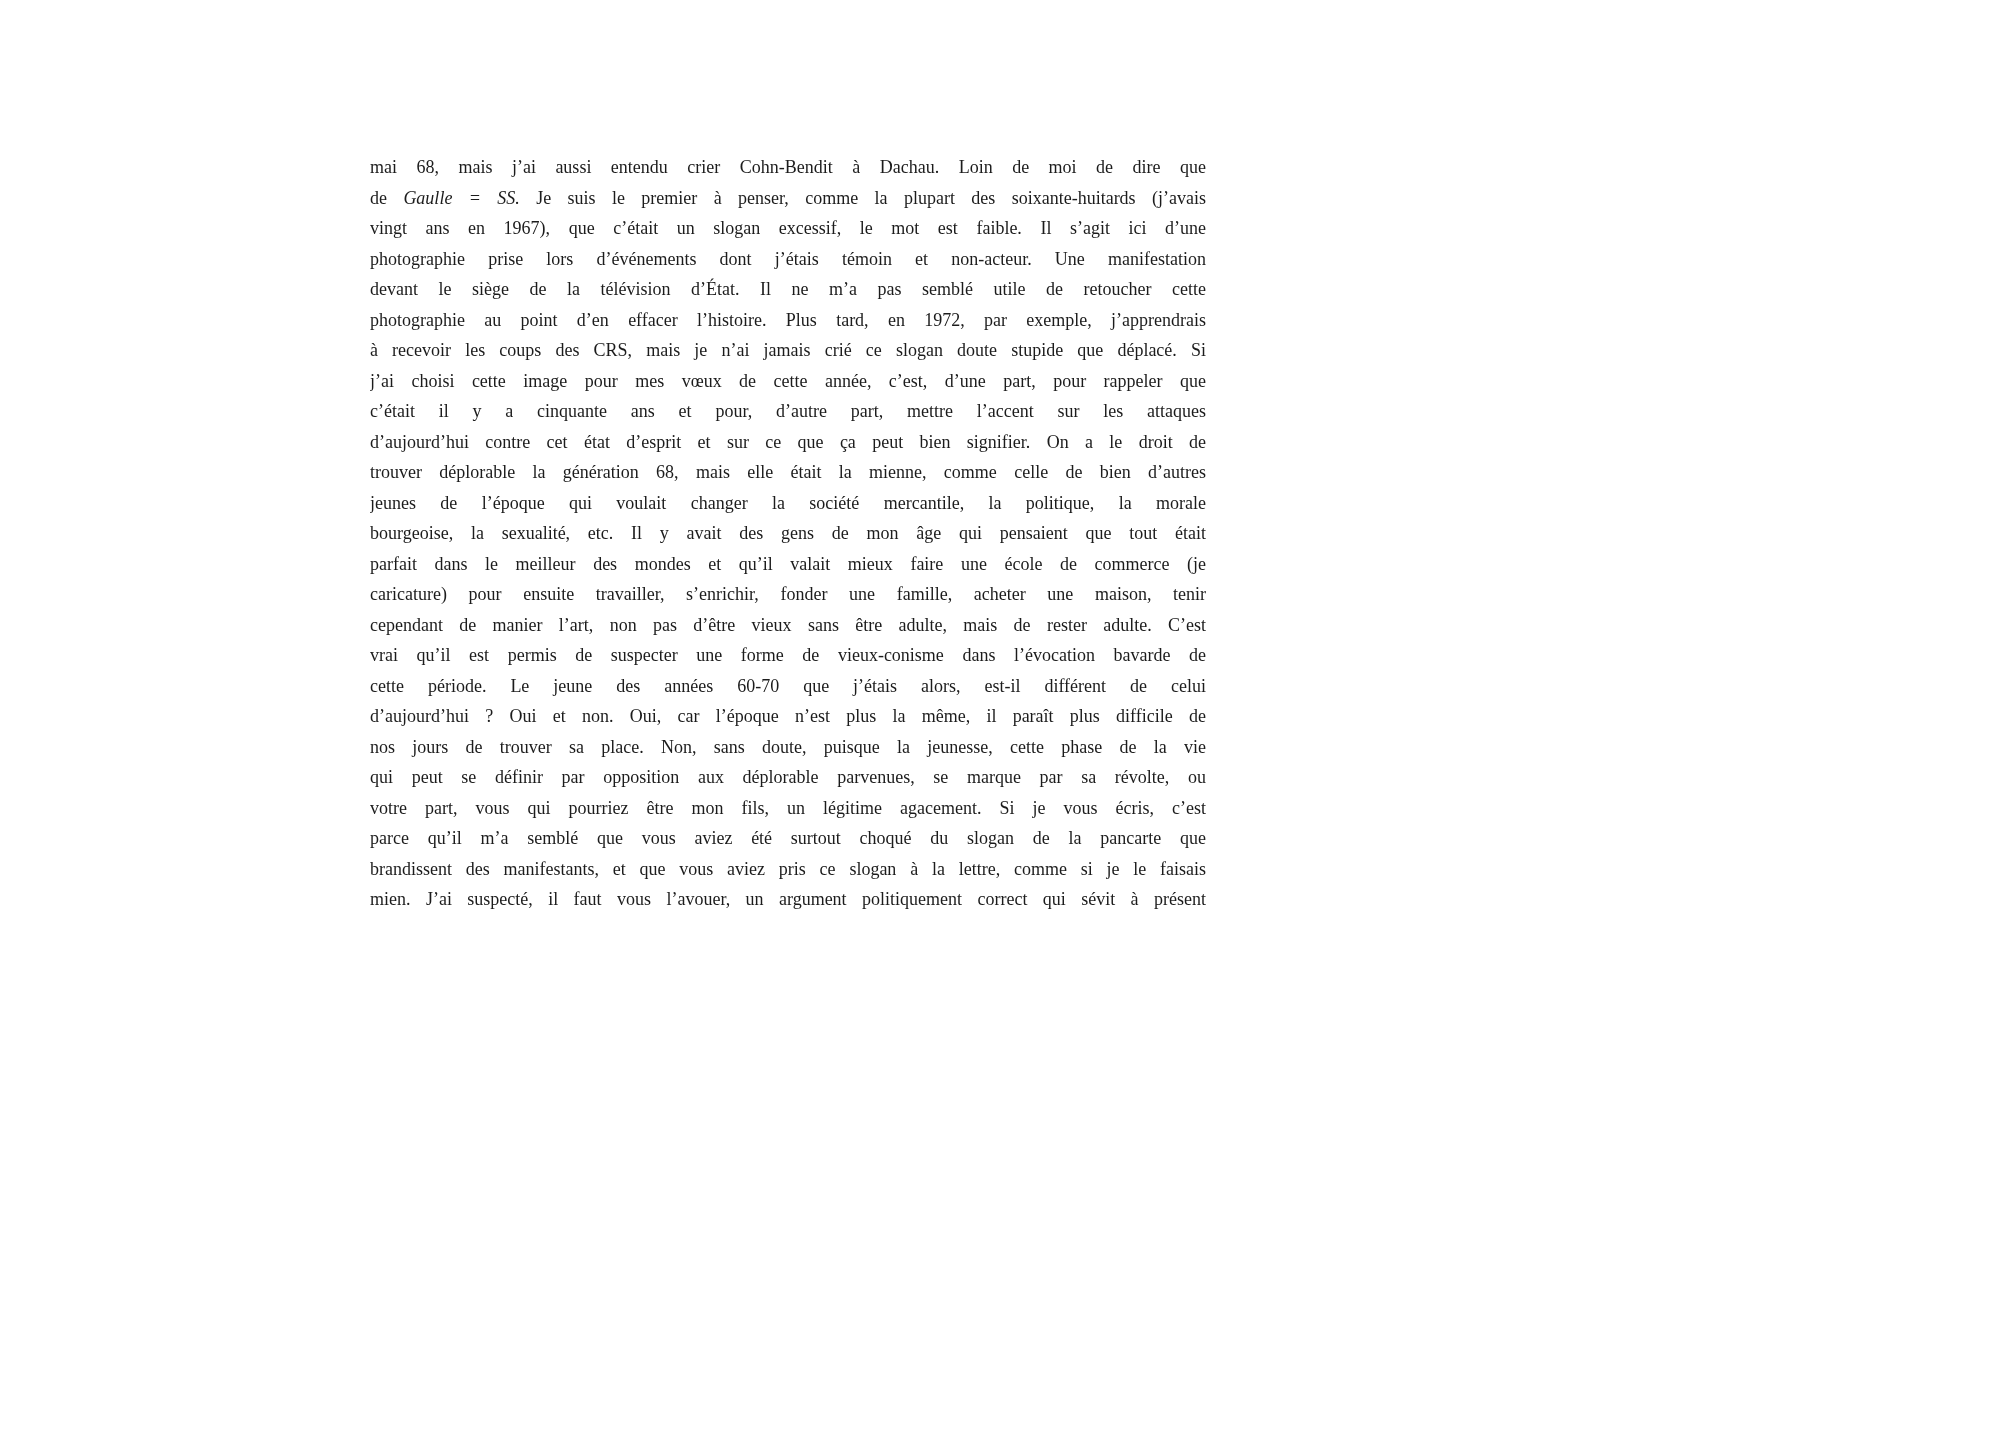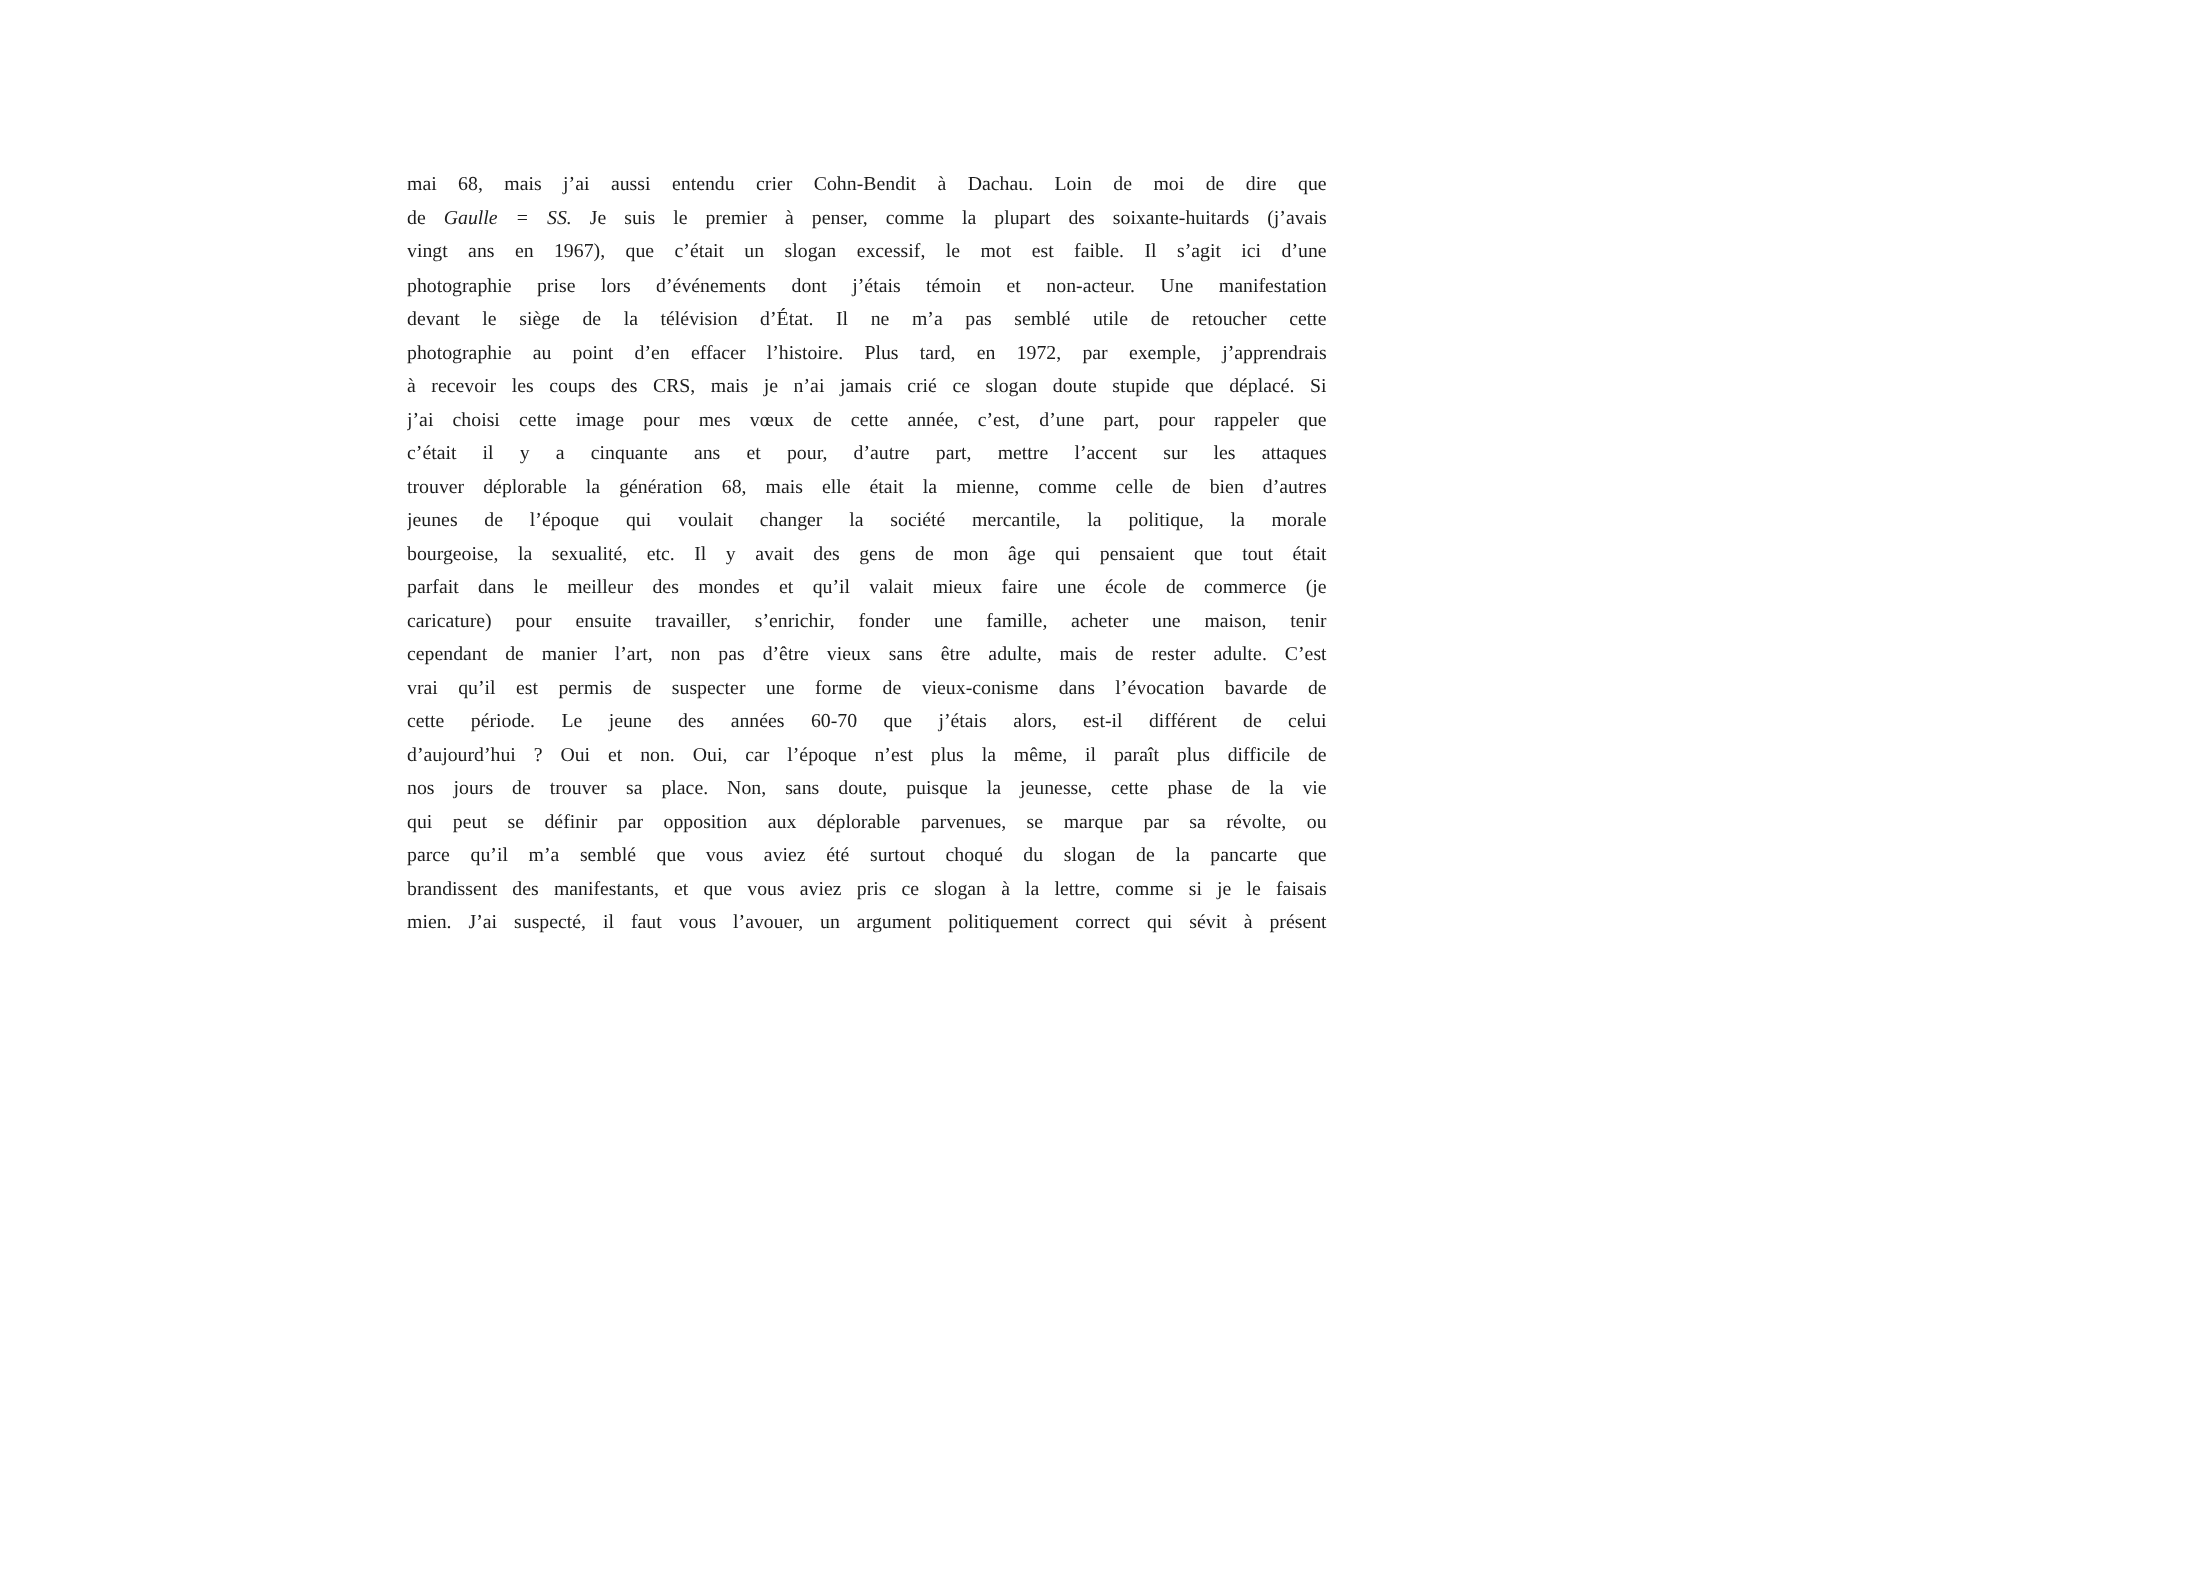--- a/index.html
+++ b/index.html
@@ -50,29 +50,31 @@
 
     <div class="line"><span>de </span><span class="italic">Gaulle = SS.</span><span> Je suis le premier à penser, comme la plupart des soixante-huitards (j’avais</span></div>
 
     <div class="line">vingt ans en 1967), que c’était un slogan excessif, le mot est faible. Il s’agit ici d’une</div>
     <div class="line">photographie prise lors d’événements dont j’étais témoin et non-acteur. Une manifestation</div>
     <div class="line">devant le siège de la télévision d’État. Il ne m’a pas semblé utile de retoucher cette</div>
     <div class="line">photographie au point d’en effacer l’histoire. Plus tard, en 1972, par exemple, j’apprendrais</div>
     <div class="line">à recevoir les coups des CRS, mais je n’ai jamais crié ce slogan doute stupide que déplacé. Si</div>
     <div class="line">j’ai choisi cette image pour mes vœux de cette année, c’est, d’une part, pour rappeler que</div>
     <div class="line">c’était il y a cinquante ans et pour, d’autre part, mettre l’accent sur les attaques</div>
+    <div class="line">d’aujourd’hui contre cet état d’esprit et sur ce que ça peut bien signifier. On a le droit de</div>
     <div class="line">trouver déplorable la génération 68, mais elle était la mienne, comme celle de bien d’autres</div>
     <div class="line">jeunes de l’époque qui voulait changer la société mercantile, la politique, la morale</div>
     <div class="line">bourgeoise, la sexualité, etc. Il y avait des gens de mon âge qui pensaient que tout était</div>
     <div class="line">parfait dans le meilleur des mondes et qu’il valait mieux faire une école de commerce (je</div>
     <div class="line">caricature) pour ensuite travailler, s’enrichir, fonder une famille, acheter une maison, tenir</div>
     <div class="line">cependant de manier l’art, non pas d’être vieux sans être adulte, mais de rester adulte. C’est</div>
     <div class="line">vrai qu’il est permis de suspecter une forme de vieux-conisme dans l’évocation bavarde de</div>
     <div class="line">cette période. Le jeune des années 60-70 que j’étais alors, est-il différent de celui</div>
     <div class="line">d’aujourd’hui ? Oui et non. Oui, car l’époque n’est plus la même, il paraît plus difficile de</div>
     <div class="line">nos jours de trouver sa place. Non, sans doute, puisque la jeunesse, cette phase de la vie</div>
     <div class="line">qui peut se définir par opposition aux déplorable parvenues, se marque par sa révolte, ou</div>
+    <div class="line">votre part, vous qui pourriez être mon fils, un légitime agacement. Si je vous écris, c’est</div>
     <div class="line">parce qu’il m’a semblé que vous aviez été surtout choqué du slogan de la pancarte que</div>
     <div class="line">brandissent des manifestants, et que vous aviez pris ce slogan à la lettre, comme si je le faisais</div>
     <div class="line">mien. J’ai suspecté, il faut vous l’avouer, un argument politiquement correct qui sévit à présent</div>
 
   </div>
 </div>
 
 </body></html>

